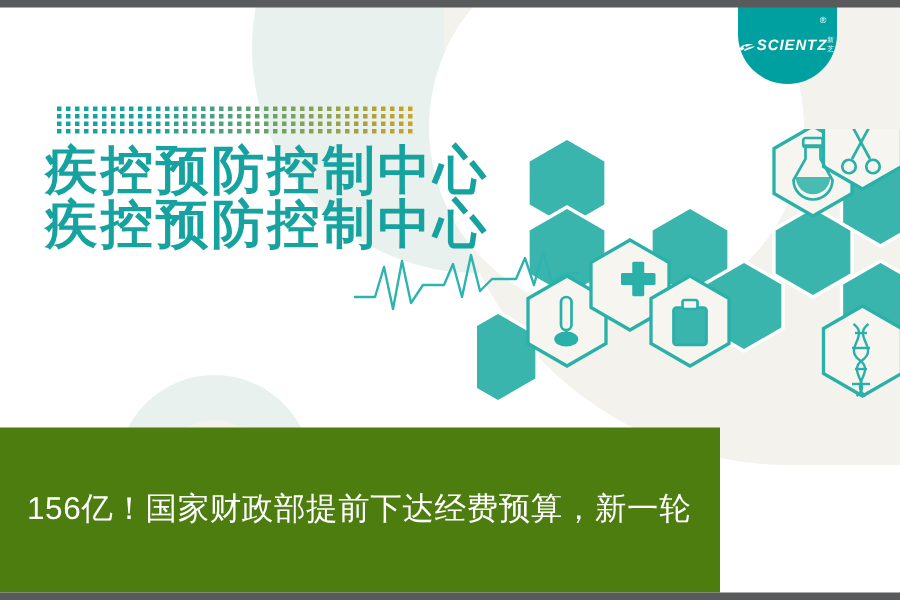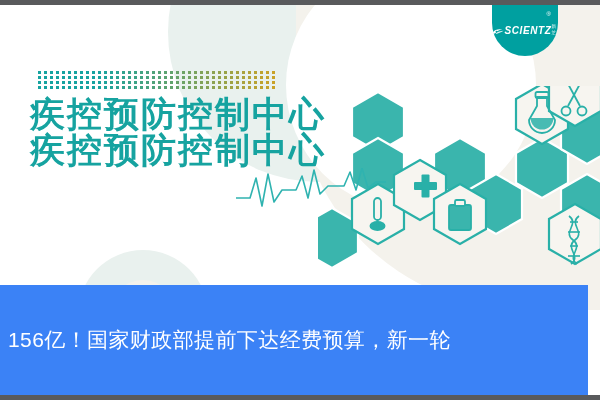--- a/index.html
+++ b/index.html
@@ -80,24 +80,24 @@
   .logo-mark{width:34px;height:17px;margin-top:2px;}
   .logo-word{
     color:#ffffff;font-size:10px;font-weight:bold;font-style:italic;
     letter-spacing:.6px;line-height:10px;margin-top:1px;
   }
   .logo-cn{color:#ffffff;font-size:4.5px;line-height:6px;letter-spacing:2px;opacity:.95;}
   .logo-reg{position:absolute;right:7px;top:7px;color:#ffffff;font-size:6px;line-height:6px;}
 
   
   .banner{
-    position:absolute;left:0;bottom:5px;width:588px;height:110px;z-index:35;
-    background:#3b82f6;
+    position:absolute;left:0;bottom:5px;width:480px;height:110px;z-index:35;
+    background:#4d7c0f;
     display:flex;flex-direction:column;justify-content:center;
-    padding-left:8px;box-sizing:border-box;
+    padding-left:18px;box-sizing:border-box;
   }
   .banner-line{
     color:#ffffff;font-size:21px;line-height:32px;letter-spacing:.4px;white-space:nowrap;
   }
 </style>
 </head>
 <body>
 
 <div id="poster">
 

